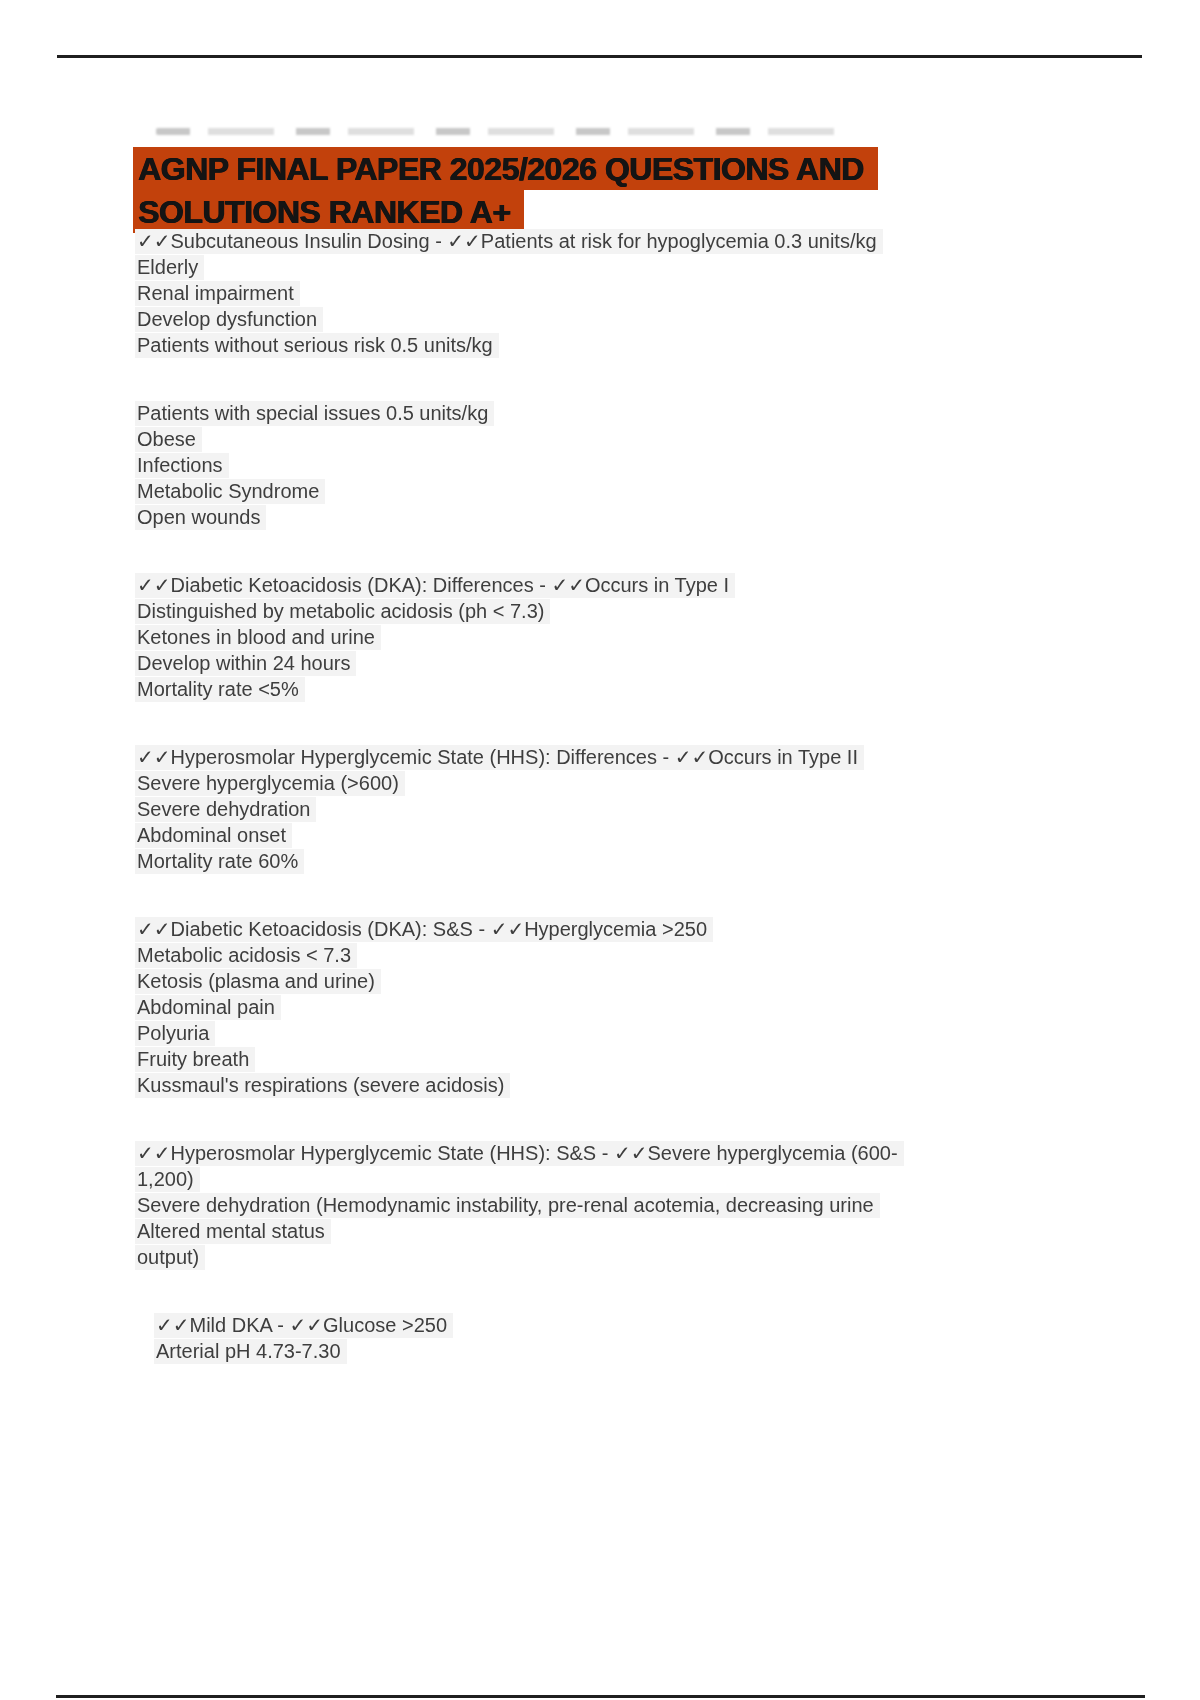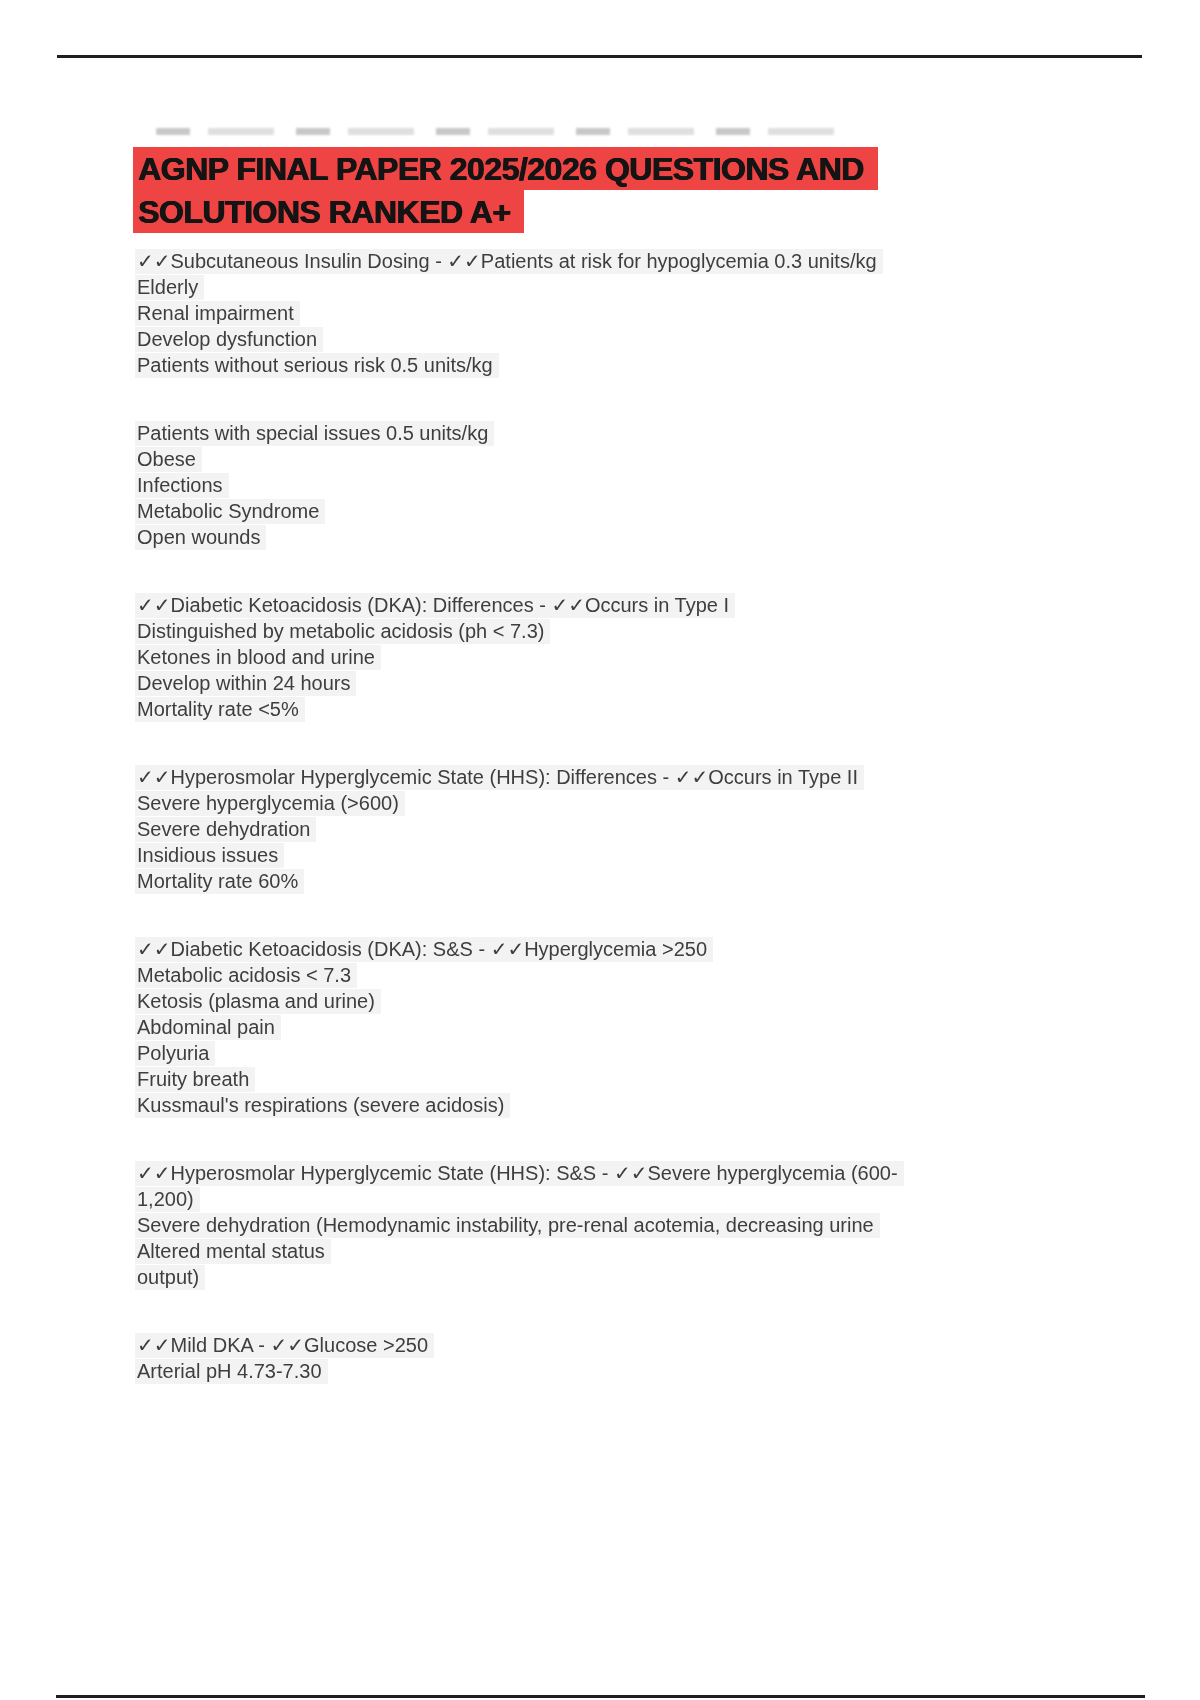--- a/index.html
+++ b/index.html
@@ -31,39 +31,39 @@
     filter: blur(1px);
     border-radius: 2px;
   }
   .title-block {
     position: absolute;
     left: 133px; top: 147px;
   }
   .title-line { font-size: 0; }
   .title-line > span {
     display: inline-block;
-    background: #ef4444;
+    background: #c2410c;
     color: #141414;
     font-size: 32px;
     line-height: 32px;
     font-weight: 900;
     letter-spacing: -0.5px;
     padding: 6px 14px 5px 5px;
     text-shadow: 0.7px 0 0 #141414, -0.3px 0 0 #141414;
     white-space: pre;
   }
   .doc-body {
     position: absolute;
-    left: 135px; top: 248px;
+    left: 135px; top: 228px;
     width: 945px;
     color: #3e3e3e;
     font-size: 20px;
   }
   .para { margin: 0 0 42px 0; }
-  .para:last-child { margin-bottom: 0; }
+  .para:last-child { margin-bottom: 0; margin-left: 19px; }
   .line {
     line-height: 26px;
     height: 26px;
     white-space: pre;
     font-size: 0;
   }
   .line > span {
     display: inline;
     font-size: 20px;
     background: #f3f3f3;
@@ -108,21 +108,21 @@
         <div class="line"><span>✓✓Diabetic Ketoacidosis (DKA): Differences - ✓✓Occurs in Type I</span></div>
         <div class="line"><span>Distinguished by metabolic acidosis (ph &lt; 7.3)</span></div>
         <div class="line"><span>Ketones in blood and urine</span></div>
         <div class="line"><span>Develop within 24 hours</span></div>
         <div class="line"><span>Mortality rate &lt;5%</span></div>
       </div>
       <div class="para">
         <div class="line"><span>✓✓Hyperosmolar Hyperglycemic State (HHS): Differences - ✓✓Occurs in Type II</span></div>
         <div class="line"><span>Severe hyperglycemia (&gt;600)</span></div>
         <div class="line"><span>Severe dehydration</span></div>
-        <div class="line"><span>Insidious issues</span></div>
+        <div class="line"><span>Abdominal onset</span></div>
         <div class="line"><span>Mortality rate 60%</span></div>
       </div>
       <div class="para">
         <div class="line"><span>✓✓Diabetic Ketoacidosis (DKA): S&amp;S - ✓✓Hyperglycemia &gt;250</span></div>
         <div class="line"><span>Metabolic acidosis &lt; 7.3</span></div>
         <div class="line"><span>Ketosis (plasma and urine)</span></div>
         <div class="line"><span>Abdominal pain</span></div>
         <div class="line"><span>Polyuria</span></div>
         <div class="line"><span>Fruity breath</span></div>
         <div class="line"><span>Kussmaul's respirations (severe acidosis)</span></div>

